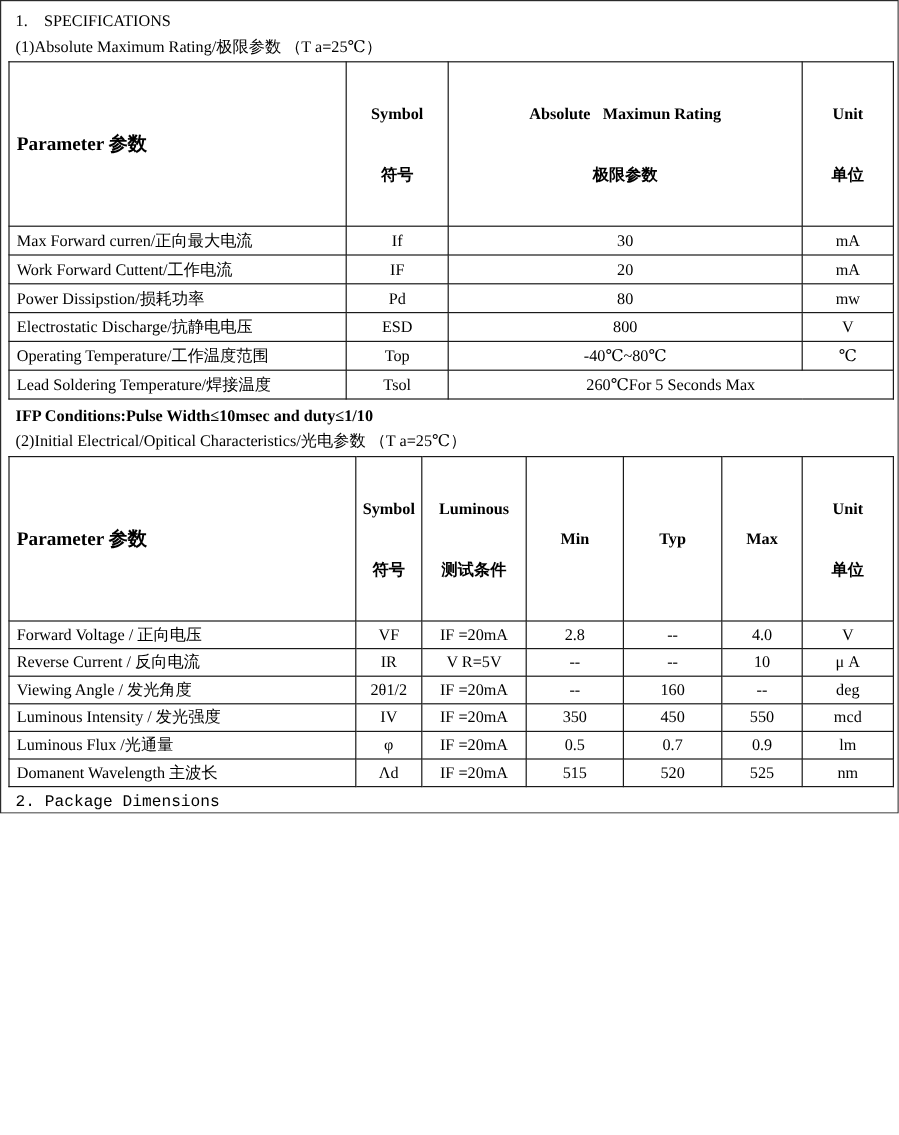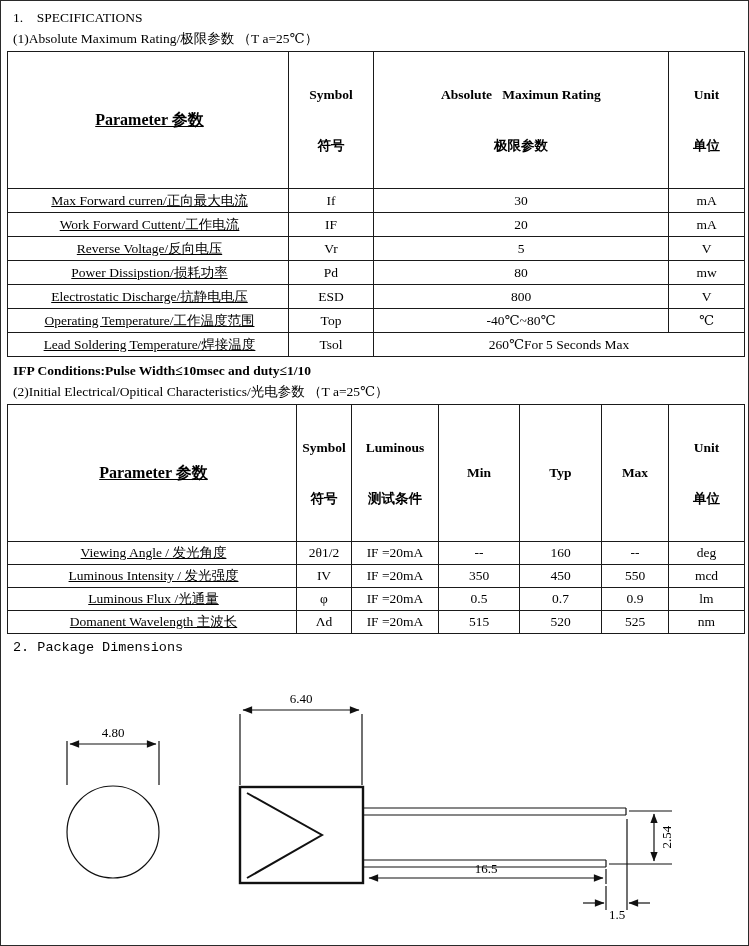--- a/index.html
+++ b/index.html
@@ -1,36 +1,36 @@
 <!DOCTYPE html>
 <html><head>
 <meta charset="utf-8">
 <style>
   * { margin:0; padding:0; box-sizing:border-box; }
   html,body { background:#ffffff; }
   body { font-family:"Liberation Serif","DejaVu Serif",serif; color:#000; }
   .page {
-    width:749px; height:946px; background:#fff;
+    width:749px; height:678px; background:#fff;
     border:1.5px solid #2a2a2a;
     padding:6px 5px 0 5px;
     overflow:hidden;
   }
   .line { font-size:13.5px; line-height:21px; padding-left:7px; white-space:pre-wrap; }
   table { border-collapse:collapse; table-layout:fixed; margin-left:1px; }
   .t1,.t2 { width:737px; margin-top:2px; }
   .t1 th,.t1 td,.t2 th,.t2 td {
     border:1px solid #1a1a1a; font-size:13.5px; text-align:center;
     vertical-align:middle; padding:1px 3px; overflow:hidden; white-space:pre-wrap;
   }
   .t1 th,.t2 th { font-weight:bold; }
   .t1 td { height:24px; font-weight:normal; }
   .t2 td { height:23px; font-weight:normal; }
   .t1 thead th { height:46px; }
   .t2 thead th { height:45px; }
-  th.param, td.param { text-align:center; padding-left:6px;text-decoration:underline; }
+  th.param, td.param { text-align:left; padding-left:6px; }
   th.param { font-size:16px; }
   .hl { line-height:19px; }
   .ifp { margin-top:3px;font-weight:bold; }
   .sec2 { margin-top:3px;font-family:Liberation Mono, monospace; }
   svg { display:block; }
   svg text { font-size:13px; fill:#000; font-family:"Liberation Serif","DejaVu Serif",serif; }
 </style>
 </head>
 <body>
 
@@ -68,26 +68,20 @@
         <td class="param">Max Forward curren/正向最大电流</td>
         <td>If</td>
         <td>30</td>
         <td>mA</td>
       </tr>
       <tr>
         <td class="param">Work Forward Cuttent/工作电流</td>
         <td>IF</td>
         <td>20</td>
         <td>mA</td>
-      </tr>
-      <tr>
-        <td class="param">Reverse Voltage/反向电压</td>
-        <td>Vr</td>
-        <td>5</td>
-        <td>V</td>
       </tr>
       <tr>
         <td class="param">Power Dissipstion/损耗功率</td>
         <td>Pd</td>
         <td>80</td>
         <td>mw</td>
       </tr>
       <tr>
         <td class="param">Electrostatic Discharge/抗静电电压</td>
         <td>ESD</td>
@@ -135,20 +129,38 @@
         <th>Min</th>
         <th>Typ</th>
         <th>Max</th>
         <th>
           <div class="hl">Unit</div>
           <div class="hl">单位</div>
         </th>
       </tr>
     </thead>
     <tbody>
+      <tr>
+        <td class="param">Forward Voltage / 正向电压</td>
+        <td>VF</td>
+        <td>IF =20mA</td>
+        <td>2.8</td>
+        <td>--</td>
+        <td>4.0</td>
+        <td>V</td>
+      </tr>
+      <tr>
+        <td class="param">Reverse Current / 反向电流</td>
+        <td>IR</td>
+        <td>V R=5V</td>
+        <td>--</td>
+        <td>--</td>
+        <td>10</td>
+        <td>μ A</td>
+      </tr>
       <tr>
         <td class="param">Viewing Angle / 发光角度</td>
         <td>2θ1/2</td>
         <td>IF =20mA</td>
         <td>--</td>
         <td>160</td>
         <td>--</td>
         <td>deg</td>
       </tr>
       <tr>

